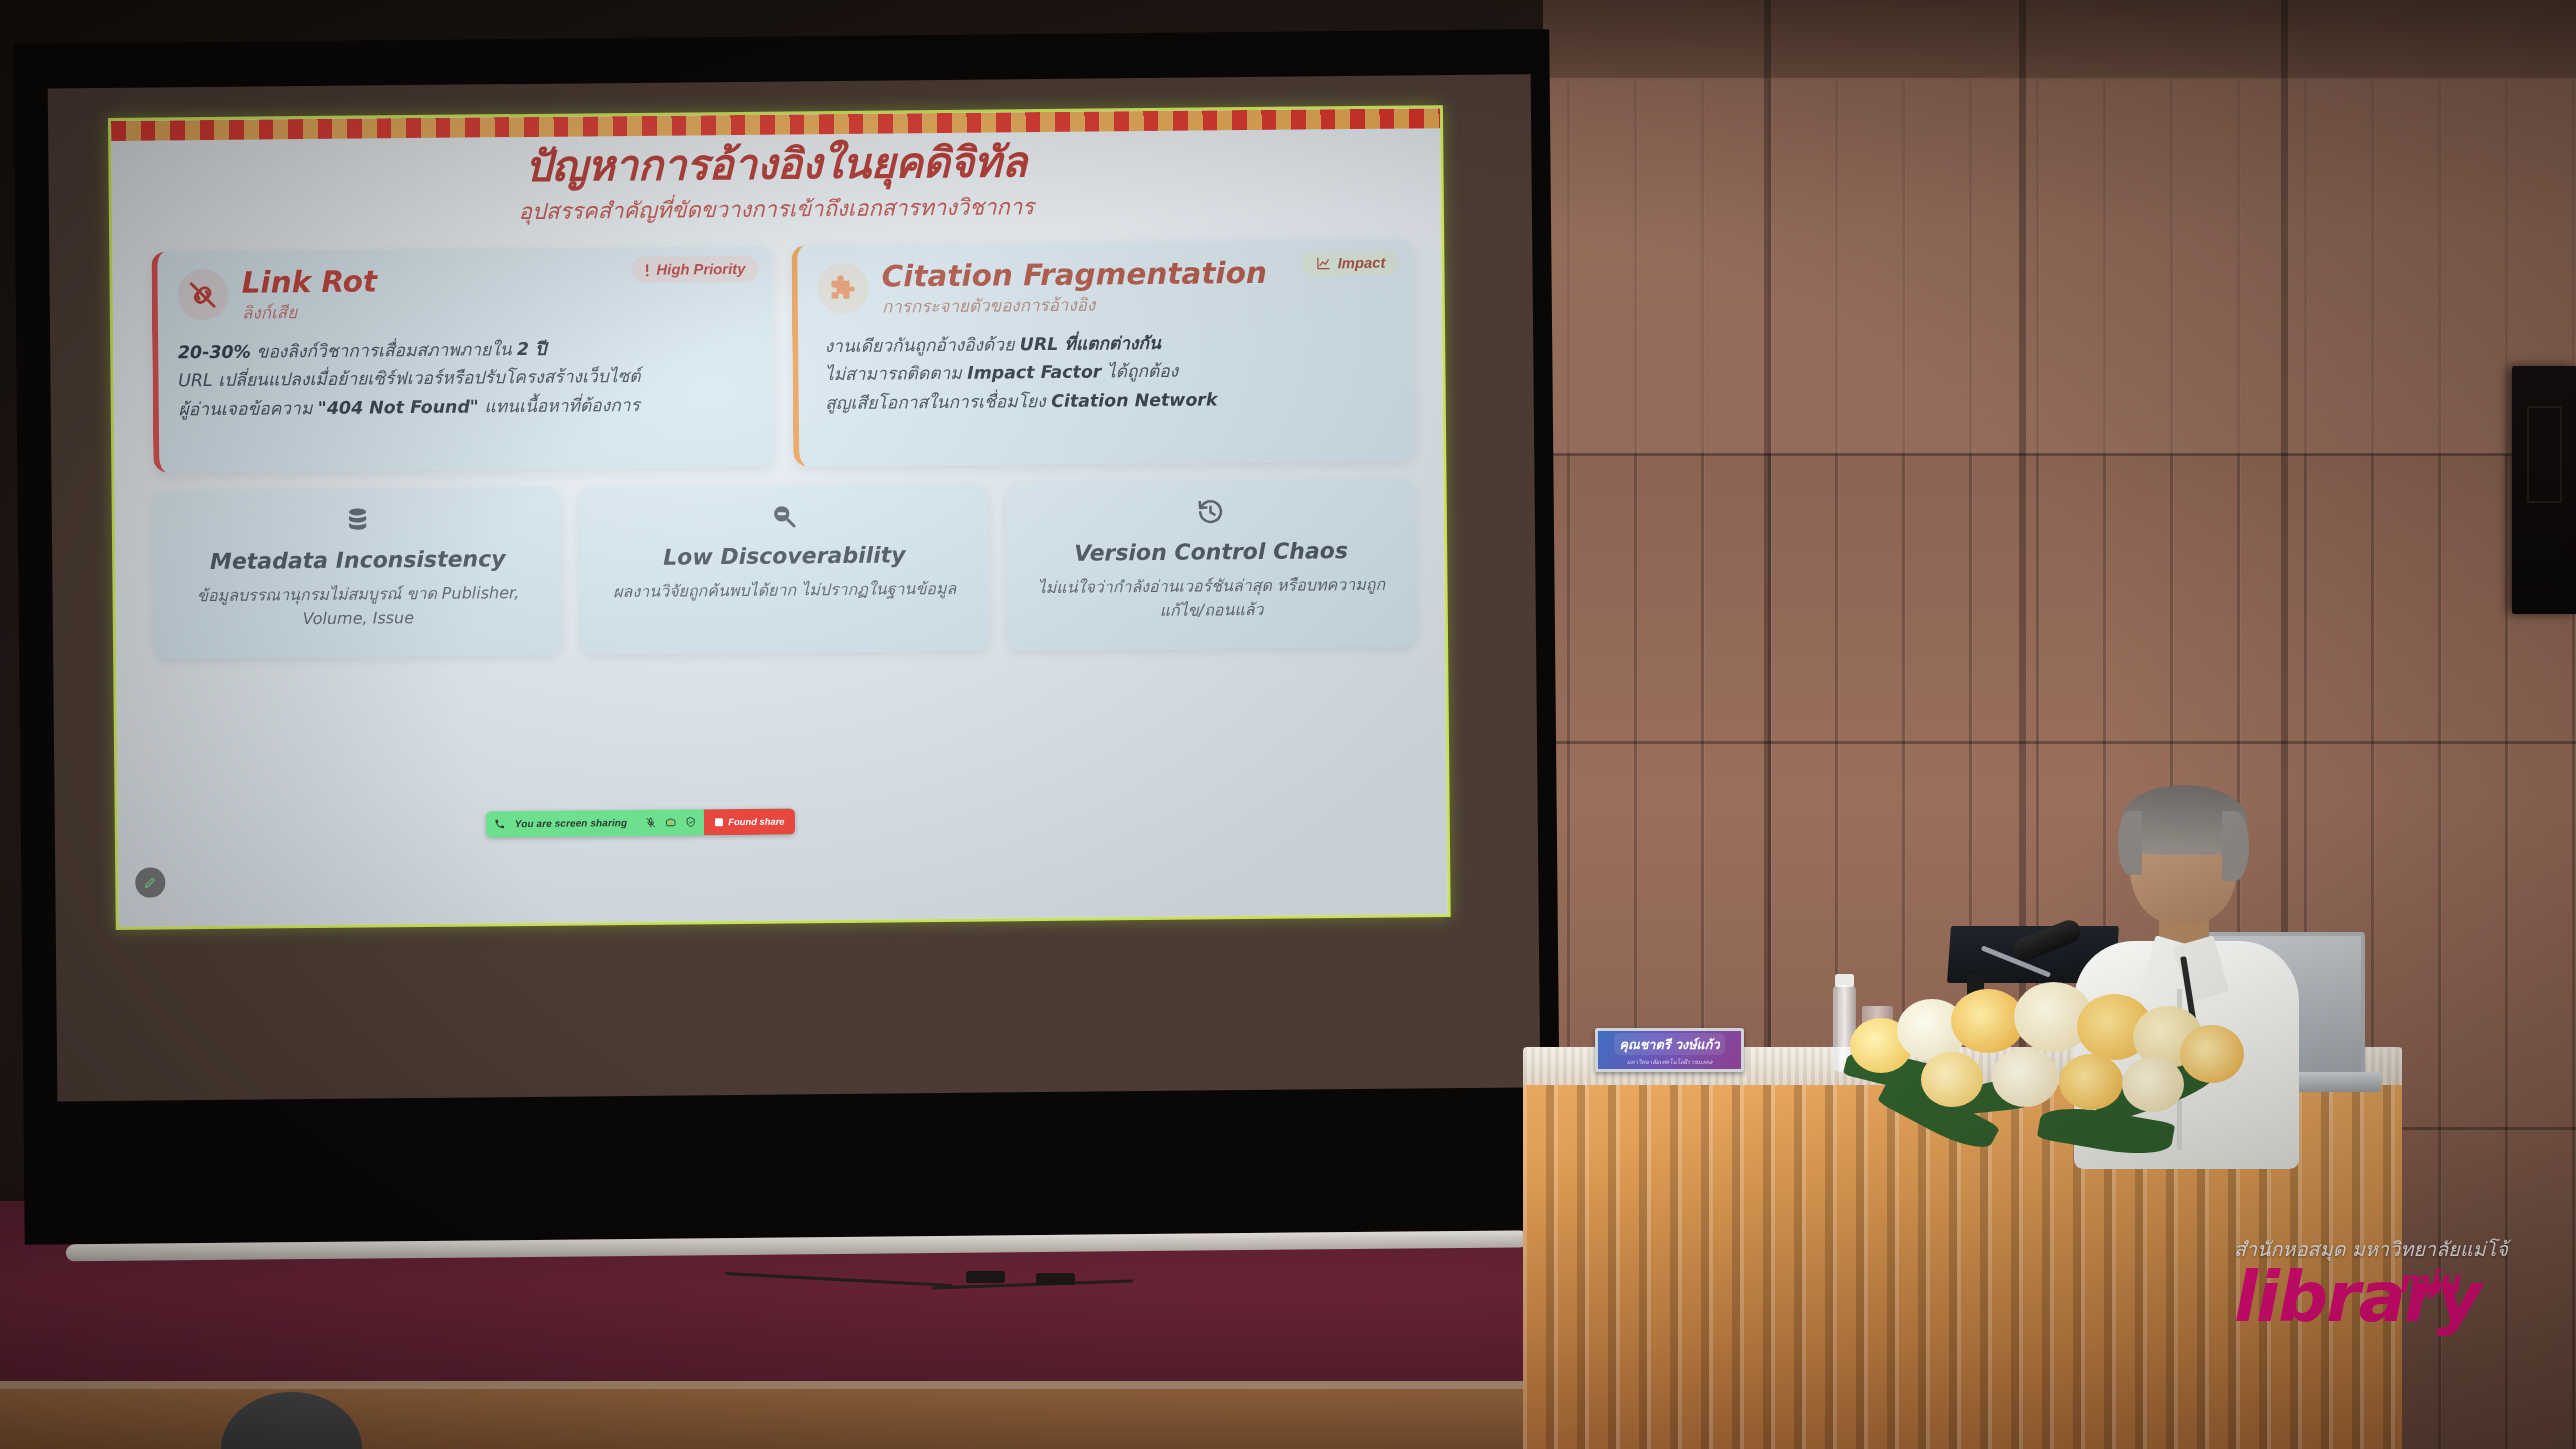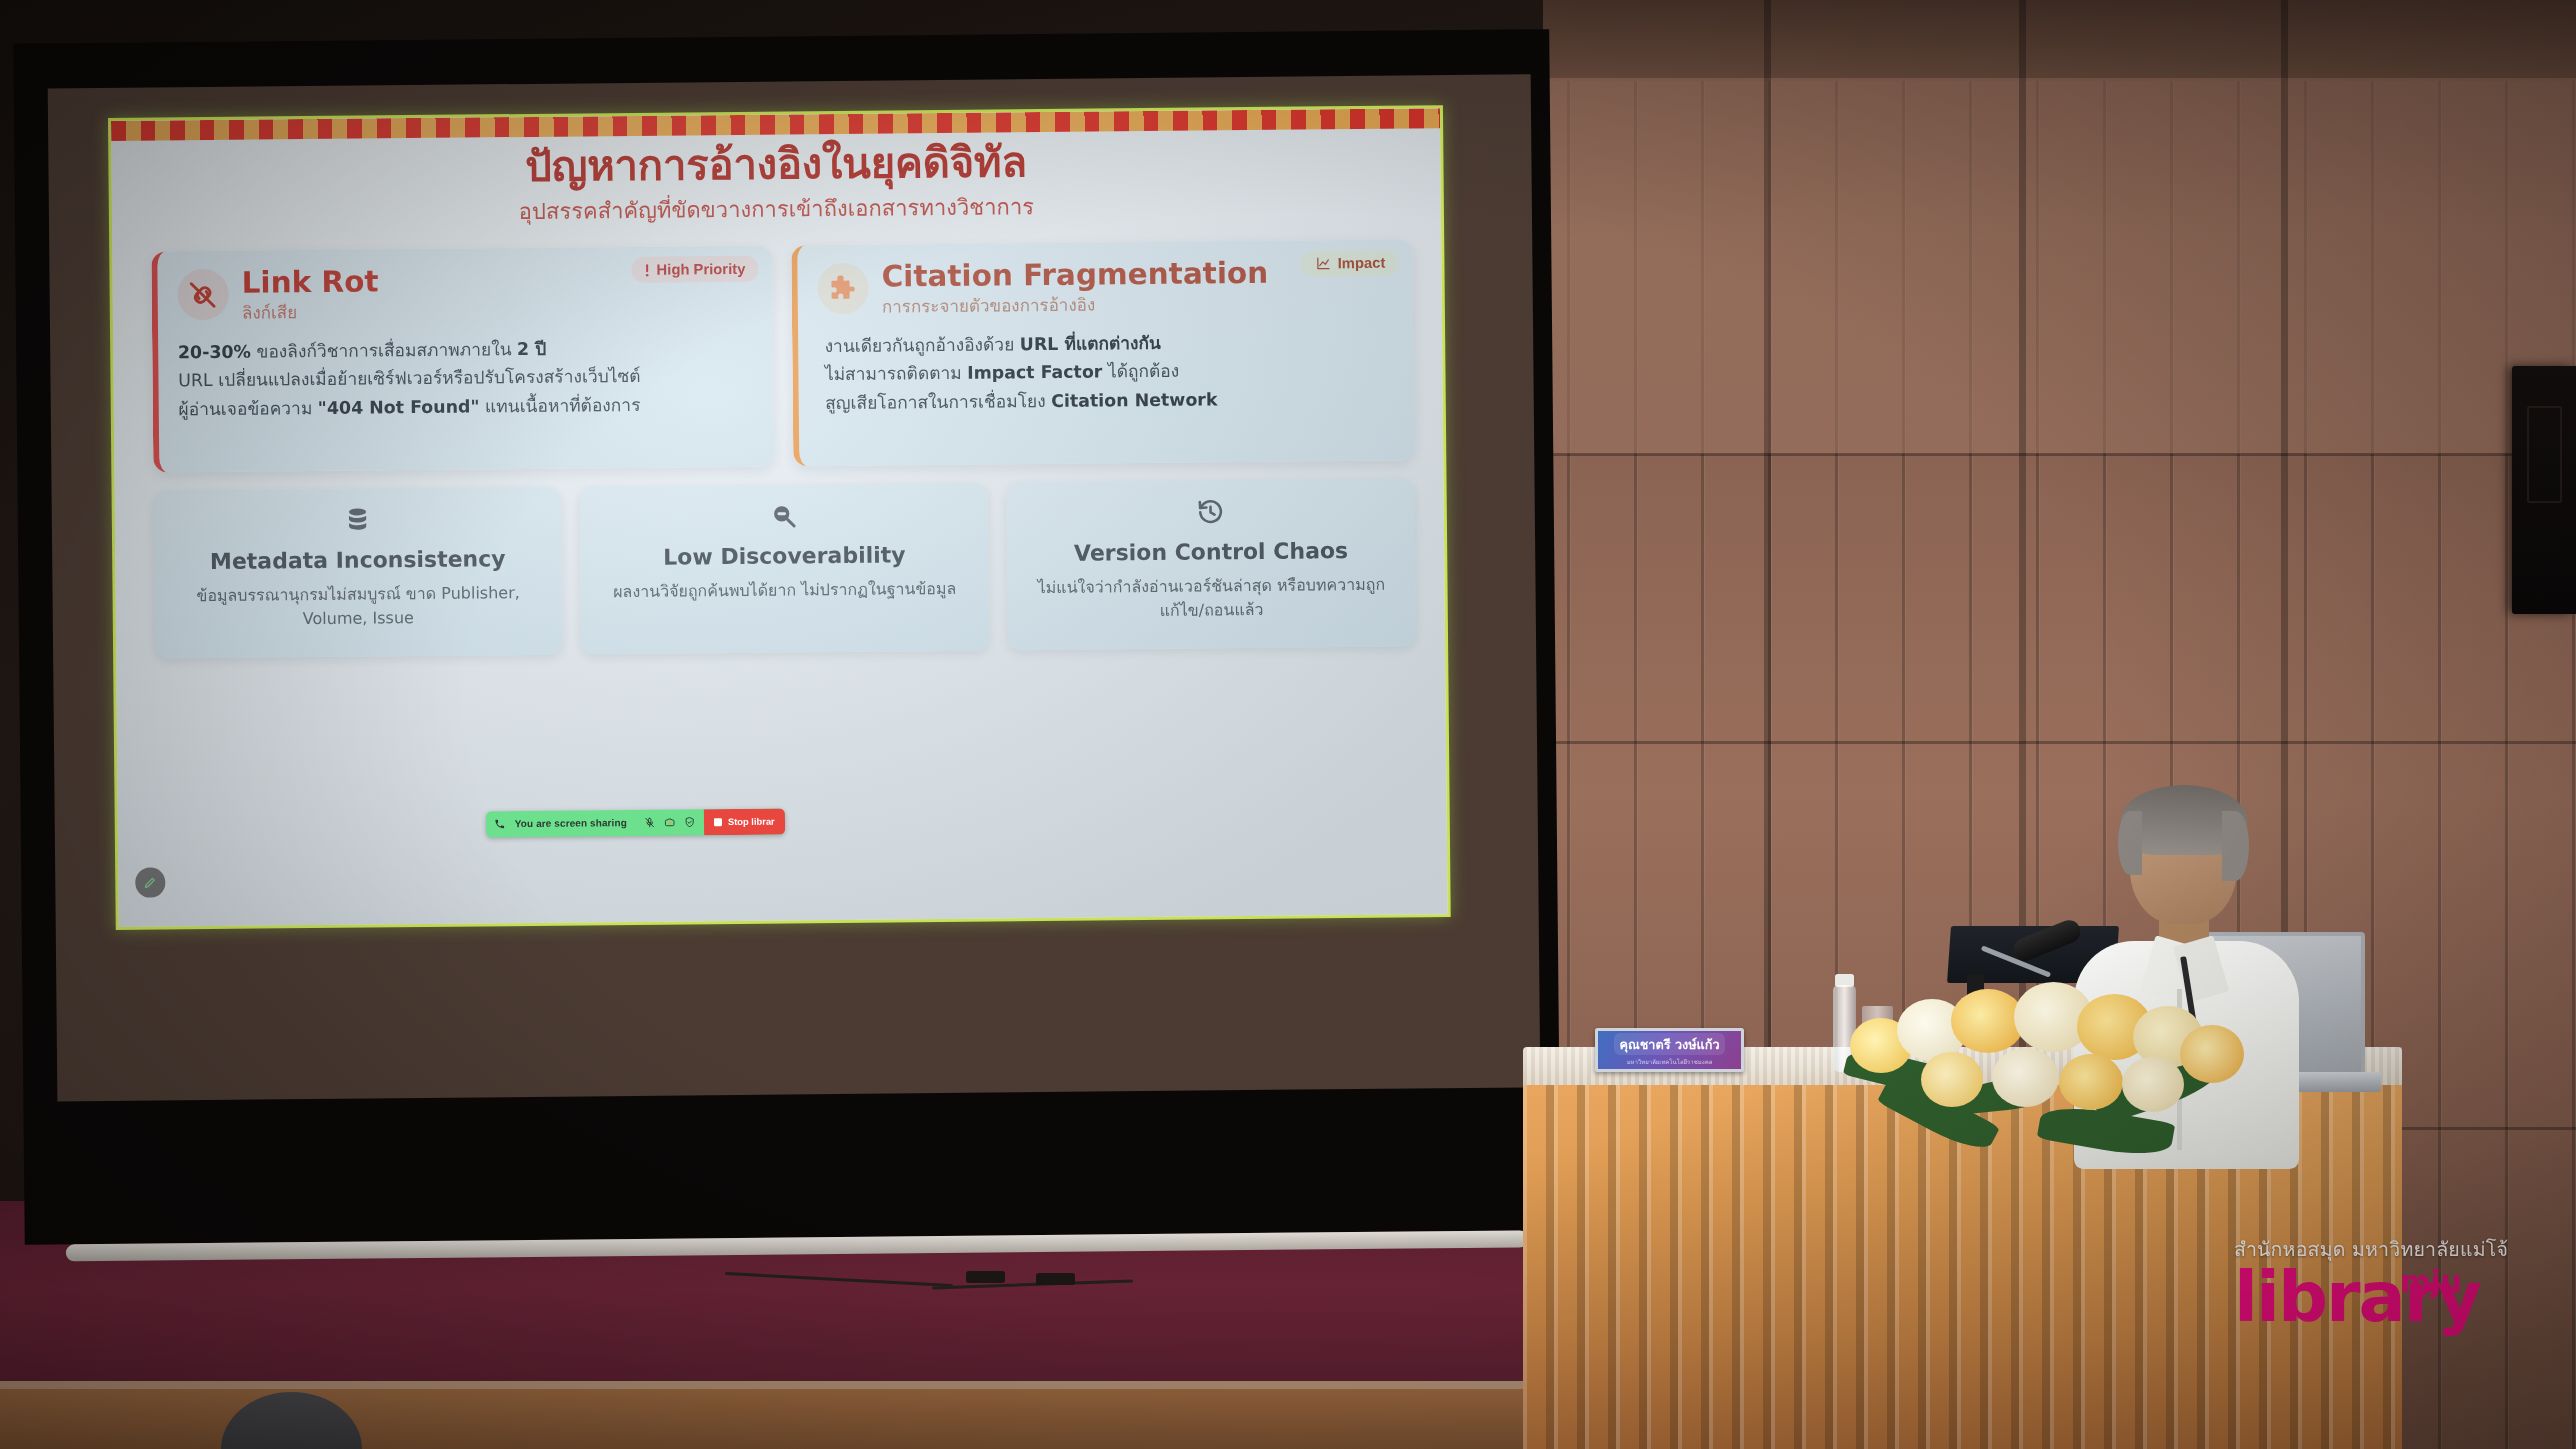--- a/index.html
+++ b/index.html
@@ -4,21 +4,21 @@
 <style>
   * { margin:0; padding:0; box-sizing:border-box; }
   html,body { width:2576px; height:1449px; overflow:hidden; }
   body {
     font-family:"Liberation Sans","DejaVu Sans",sans-serif;
     background:#120b09;
     position:relative;
   }
 
   
-  .room { position:absolute; inset:0; overflow:hidden; }
+  .room { position:absolute; inset:0; overflow:hidden;font-style:italic; }
 
   
   .wall-wood {
     position:absolute; left:1503px; top:0; width:1073px; height:1449px;
     background:
       linear-gradient(180deg,#6d4f3f 0%,#7a5848 14%,#8d6554 34%,#9a6f5c 55%,#8a6251 78%,#6b4a3c 100%);
   }
   .wall-wood::after{
     content:""; position:absolute; inset:0;
     background:repeating-linear-gradient(90deg,
@@ -616,21 +616,21 @@
         <path d="M3 9.5A2.5 2.5 0 0 1 5.5 7h2L9 5h6l1.5 2h2A2.5 2.5 0 0 1 21 9.5v7A2.5 2.5 0 0 1 18.5 19h-13A2.5 2.5 0 0 1 3 16.5z"></path>
         <circle cx="12" cy="13" r="3.2" fill="#e3a84f" stroke="none"></circle>
       </svg>
       <svg width="11.4" height="11.4" viewBox="0 0 24 24" fill="none" stroke="#2d3b32" stroke-width="1.9" stroke-linecap="round" stroke-linejoin="round">
         <path d="M12 2.5l7.5 3v6c0 4.6-3.1 8.6-7.5 10-4.4-1.4-7.5-5.4-7.5-10v-6z"></path>
         <polyline points="8.6,12 11.1,14.5 15.6,9.6"></polyline>
       </svg>
     </div>
     <div class="stop-btn">
       <span class="stop-sq"></span>
-      <span>Stop librar</span>
+      <span>Found share</span>
     </div>
   </div>
 
   <div class="table">
     <div class="table-top"></div>
     <div class="table-skirt"></div>
   </div>
 
   <div class="nameplate">
     <div class="nameplate-name">คุณชาตรี วงษ์แก้ว</div>

